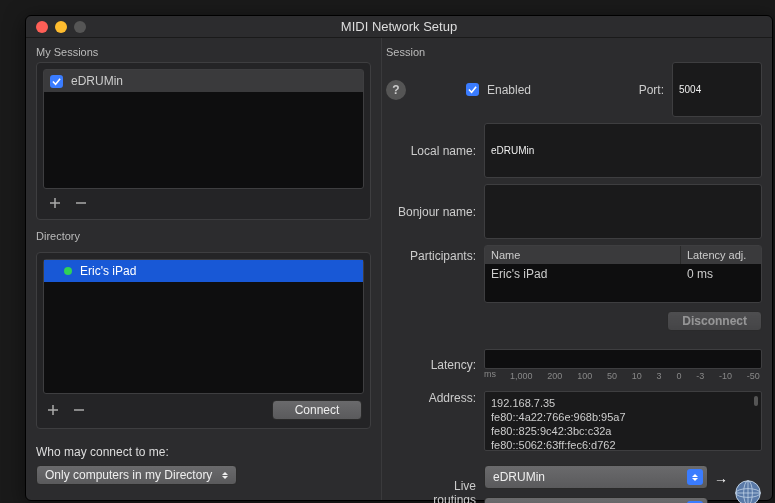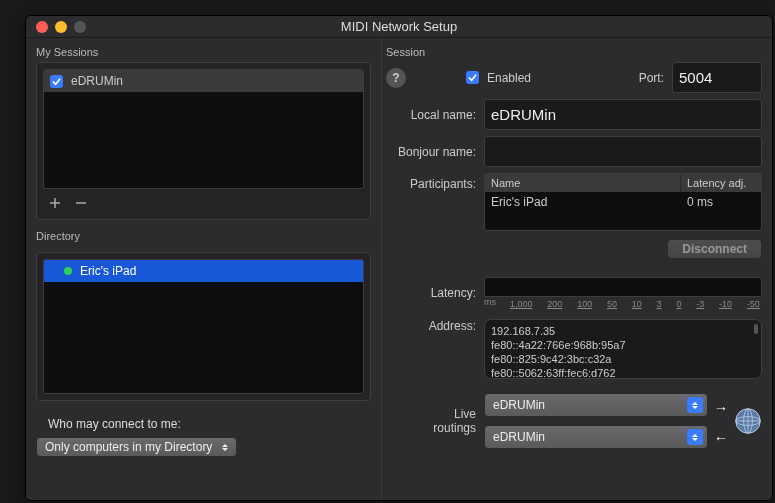--- a/index.html
+++ b/index.html
@@ -25,48 +25,48 @@
   .sq { width:16px; height:16px; display:flex; align-items:center; justify-content:center; color:#aaa; cursor:pointer; }
   .directory-panel { padding:6px; margin-top:6px; }
   .dir-list { height:135px; }
   .dir-row { display:flex; align-items:center; padding:4px 6px; background:#1858d6; color:#fff; }
   .dot { width:8px; height:8px; border-radius:4px; background:#2fd158; margin:0 8px 0 14px; }
   .dir-bottom { display:flex; align-items:center; justify-content:space-between; padding:6px 2px 2px 2px; }
   .btn { background:linear-gradient(#6a6a6c,#5a5a5c); border:1px solid #2a2a2a; color:#eee; border-radius:4px; padding:2px 14px; font-size:12px; cursor:pointer; }
   .btn.wide { width:90px; }
   .btn:disabled { opacity:.55; cursor:default; }
   .who { margin-top:16px; }
-  .who-label { font-size:12px; color:#ddd; margin-bottom:6px;margin-left:12px; }
+  .who-label { font-size:12px; color:#ddd; margin-bottom:6px; }
   .select { background:linear-gradient(#6a6a6c,#5a5a5c); border:1px solid #2a2a2a; border-radius:4px; color:#eee; display:inline-flex; align-items:center; padding:2px 4px 2px 8px; font-size:12px; cursor:pointer; }
   .select .arrows { width:14px; height:14px; display:flex; flex-direction:column; align-items:center; justify-content:center; margin-left:6px; }
   .select .arrows::before { content:""; border-left:3px solid transparent; border-right:3px solid transparent; border-bottom:3px solid #eee; margin-bottom:1px; }
   .select .arrows::after { content:""; border-left:3px solid transparent; border-right:3px solid transparent; border-top:3px solid #eee; }
   .row { display:flex; align-items:center; margin-bottom:6px; }
   .lbl { width:90px; text-align:right; margin-right:8px; color:#ccc; font-size:12px; }
   .help { width:20px; height:20px; border-radius:10px; background:#555; color:#ccc; display:flex; align-items:center; justify-content:center; font-weight:bold; margin-right:60px; cursor:pointer; }
-  .input { background:#1a1a1b; border:1px solid #3e3e40; border-radius:3px; color:#eee; padding:6px 6px; font-size:15px; }
+  .input { background:#1a1a1b; border:1px solid #3e3e40; border-radius:3px; color:#eee; padding:21px 6px; font-size:10px; }
   .port { width:90px; }
   .full { flex:1; }
   .participants { flex:1; display:flex; flex-direction:column; }
   .ptable { background:#0e0e0f; border:1px solid #3e3e40; border-radius:3px; flex:0 0 58px; }
   .phead { display:flex; background:#3a3a3c; font-size:11px; }
   .phead .c1 { flex:1; padding:3px 6px; border-right:1px solid #2a2a2a; }
   .phead .c2 { width:80px; padding:3px 6px; }
   .prow { display:flex; }
   .prow .c1 { flex:1; padding:3px 6px; }
   .prow .c2 { width:80px; padding:3px 6px; }
   .disc { align-self:flex-end; margin-top:8px;font-weight:bold; }
   .latency { display:flex; align-items:center; margin-top:12px; }
   .latency .lbl { width:90px; }
   .lat-box { flex:1; height:20px; background:#0e0e0f; border:1px solid #3e3e40; border-radius:2px; position:relative; }
-  .ticks { display:flex; justify-content:space-between; font-size:9px; color:#888; padding:2px 2px 0 2px;text-decoration:underline; }
+  .ticks { display:flex; justify-content:space-between; font-size:9px; color:#888; padding:2px 2px 0 2px; }
   .ms { font-size:9px; color:#888; text-align:right; width:90px; padding-right:8px; }
   .addr { display:flex; margin-top:10px; }
   .addr .lbl { width:90px; }
-  .addr-box { flex:1; background:#1a1a1b; border:1px solid #3e3e40; border-radius:7px; padding:4px 6px; font-size:11px; color:#ccc; line-height:14px; height:60px; overflow:hidden; white-space:pre; position:relative; }
+  .addr-box { flex:1; background:#1a1a1b; border:1px solid #3e3e40; border-radius:2px; padding:4px 6px; font-size:11px; color:#ccc; line-height:14px; height:60px; overflow:hidden; white-space:pre; position:relative; }
   .addr-box::after { content:""; position:absolute; right:3px; top:4px; width:4px; height:10px; background:#555; border-radius:2px; }
   .routings { display:flex; margin-top:14px; align-items:center; }
   .routings .lbl { width:90px; line-height:14px; }
   .rsel-col { flex:1; display:flex; flex-direction:column; gap:8px; }
   .rsel { background:linear-gradient(#6a6a6c,#5a5a5c); border:1px solid #2a2a2a; border-radius:4px; display:flex; align-items:center; padding:3px 4px 3px 8px; cursor:pointer; }
   .rsel .txt { flex:1; color:#eee; }
   .bluebox { width:16px; height:16px; background:#3a7cff; border-radius:3px; display:flex; flex-direction:column; align-items:center; justify-content:center; }
   .bluebox::before { content:""; border-left:3px solid transparent; border-right:3px solid transparent; border-bottom:3px solid #fff; margin-bottom:1px; }
   .bluebox::after { content:""; border-left:3px solid transparent; border-right:3px solid transparent; border-top:3px solid #fff; }
   .arrowcol { display:flex; flex-direction:column; gap:14px; align-items:center; justify-content:center; margin:0 6px; color:#fff; font-size:14px; }
@@ -116,20 +116,35 @@
         </div>
       </div>
 
       <div class="panel-label" style="margin-top:10px">Directory</div>
       <div class="panel directory-panel">
         <div class="listbox dir-list">
           <div class="dir-row">
             <span class="dot"></span>
             <span>Eric's iPad</span>
           </div>
+        </div>
+        <div class="dir-bottom">
+          <div style="display:flex;gap:10px">
+            <span class="sq">
+                <svg width="12" height="12" viewBox="0 0 12 12">
+                  <path d="M6 1v10M1 6h10" stroke="#aaa" stroke-width="1.5"></path>
+                </svg>
+              </span>
+            <span class="sq">
+                <svg width="12" height="12" viewBox="0 0 12 12">
+                  <path d="M1 6h10" stroke="#aaa" stroke-width="1.5"></path>
+                </svg>
+              </span>
+          </div>
+          <button class="btn wide">Connect</button>
         </div>
       </div>
 
       <div class="who">
         <div class="who-label">Who may connect to me:</div>
         <div class="select">
           <span>Only computers in my Directory</span>
           <span class="arrows"></span>
         </div>
       </div>

